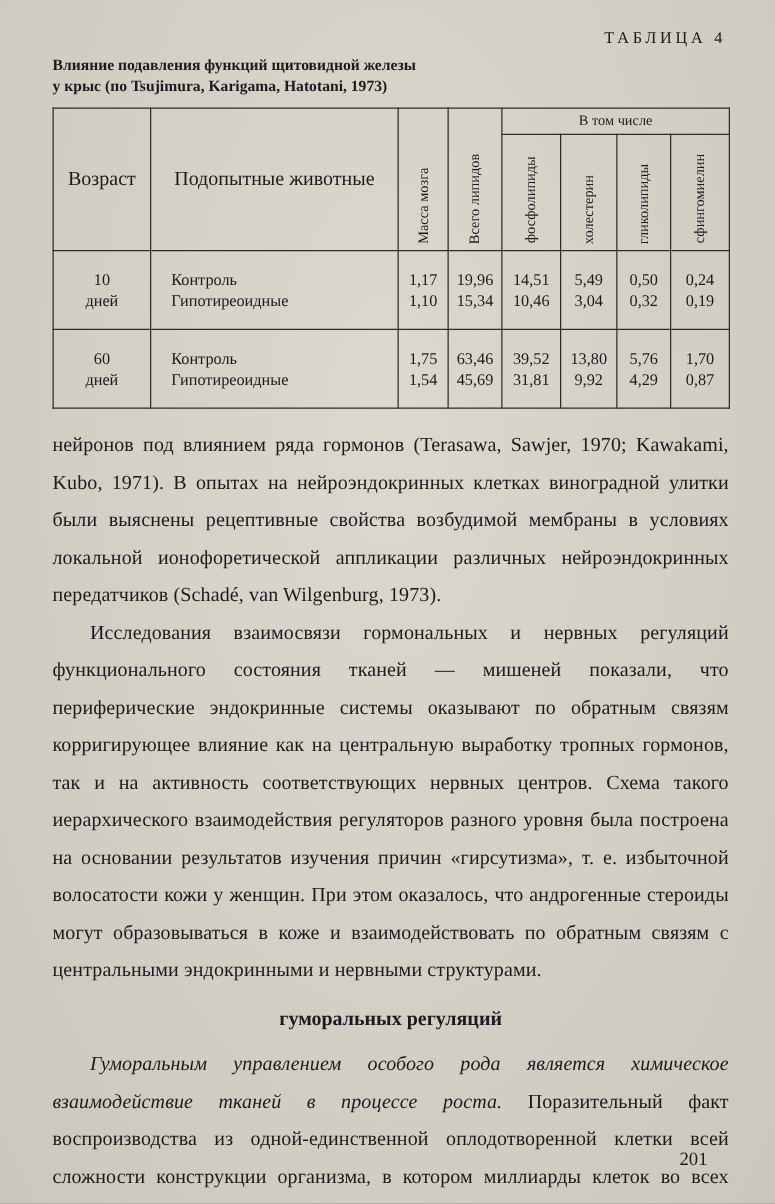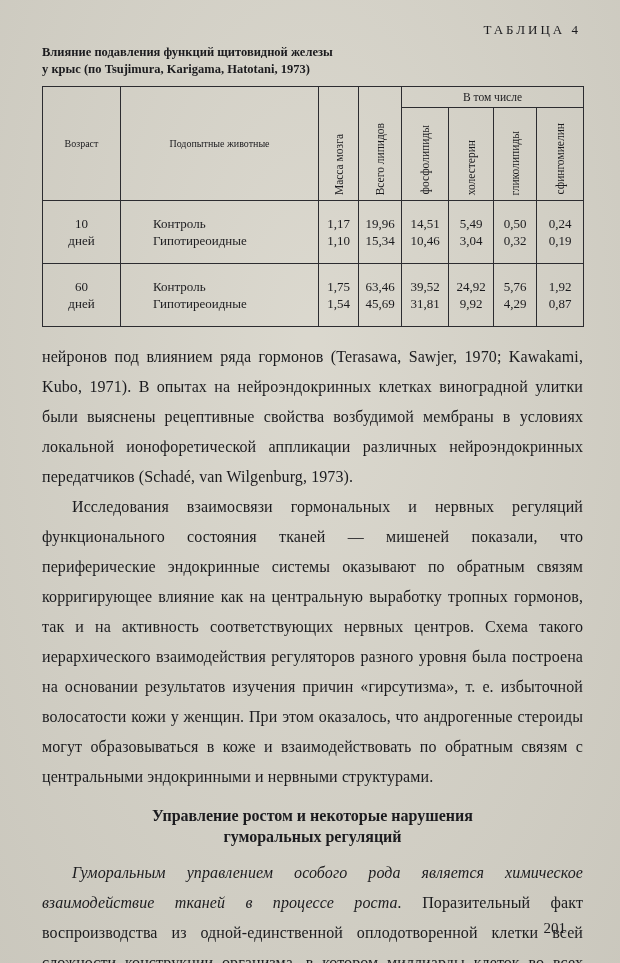--- a/index.html
+++ b/index.html
@@ -35,36 +35,36 @@
     margin: 0 auto 15px auto;
     font-size: 12.5px;
   }
   .data-table th, .data-table td {
     border: 1px solid #2c2c30;
     padding: 0;
     font-weight: normal;
     vertical-align: middle;
     overflow: hidden;
   }
-  .data-table th.plain { font-size: 10px; text-align: center; }
+  .data-table th.plain { font-size: 16px; text-align: center; }
   .data-table th.incl { height: 20px; font-size: 11.5px; text-align: center; }
   .data-table th.vert { vertical-align: bottom; }
   .data-table th.vert span {
     display: block;
     writing-mode: vertical-rl;
     transform: rotate(180deg);
     margin: 0 auto;
     white-space: nowrap;
     font-size: 11.5px;
     padding: 5px 0 6px 0;
   }
   .data-table thead tr.subrow th { height: 92px; }
   .data-table tbody td { height: 62px; text-align: center; font-size: 13px; }
   .data-table tbody td .l { line-height: 17px; }
-  .data-table tbody td.c-animals { text-align: left; padding-left: 32px; }
+  .data-table tbody td.c-animals { text-align: left; padding-left: 16px; }
   .body-text { margin-top: 2px; }
   .body-text p {
     margin: 0;
     text-align: justify;
     font-size: 16px;
     line-height: 30px;
     letter-spacing: 0.1px;
   }
   .body-text p.indent { text-indent: 30px; }
   .italic-lead { font-style: italic; }
@@ -182,41 +182,40 @@
         </td>
         <td>
           <div class="l">63,46</div>
           <div class="l">45,69</div>
         </td>
         <td>
           <div class="l">39,52</div>
           <div class="l">31,81</div>
         </td>
         <td>
-          <div class="l">24,92</div>
+          <div class="l">13,80</div>
           <div class="l">9,92</div>
         </td>
         <td>
           <div class="l">5,76</div>
           <div class="l">4,29</div>
         </td>
         <td>
-          <div class="l">1,92</div>
+          <div class="l">1,70</div>
           <div class="l">0,87</div>
         </td>
       </tr>
     </tbody>
   </table>
 
   <div class="body-text">
     <p>нейронов под влиянием ряда гормонов (Terasawa, Sawjer, 1970; Kawakami, Kubo, 1971). В опытах на нейроэндокринных клетках виноградной улитки были выяснены рецептивные свойства возбудимой мембраны в условиях локальной ионофоретической аппликации различных нейроэндокринных передатчиков (Schadé, van Wilgenburg, 1973).</p>
     <p class="indent">Исследования взаимосвязи гормональных и нервных регуляций функционального состояния тканей — мишеней показали, что периферические эндокринные системы оказывают по обратным связям корригирующее влияние как на центральную выработку тропных гормонов, так и на активность соответствующих нервных центров. Схема такого иерархического взаимодействия регуляторов разного уровня была построена на основании результатов изучения причин «гирсутизма», т. е. избыточной волосатости кожи у женщин. При этом оказалось, что андрогенные стероиды могут образовываться в коже и взаимодействовать по обратным связям с центральными эндокринными и нервными структурами.</p>
 
     <div class="section-heading">
-      <div>Управление ростом и некоторые нарушения</div>
       <div>гуморальных регуляций</div>
     </div>
 
     <p class="indent"><span class="italic-lead">Гуморальным управлением особого рода является химическое взаимодействие тканей в процессе роста.</span> <span>Поразительный факт воспроизводства из одной-единственной оплодотворенной клетки всей сложности конструкции организма, в котором миллиарды клеток во всех деталях повторяют тончайшее строение множества органов, характерное для особей данного вида, представляет собой итог, можно сказать, ювелирной деятельности большого числа глобальных и локальных механизмов, очевидно, гуморальной природы. Современное учение об онтогенетическом формообразовании</span></p>
   </div>
 
   <div class="page-number">201</div>
 
 </div>
 

